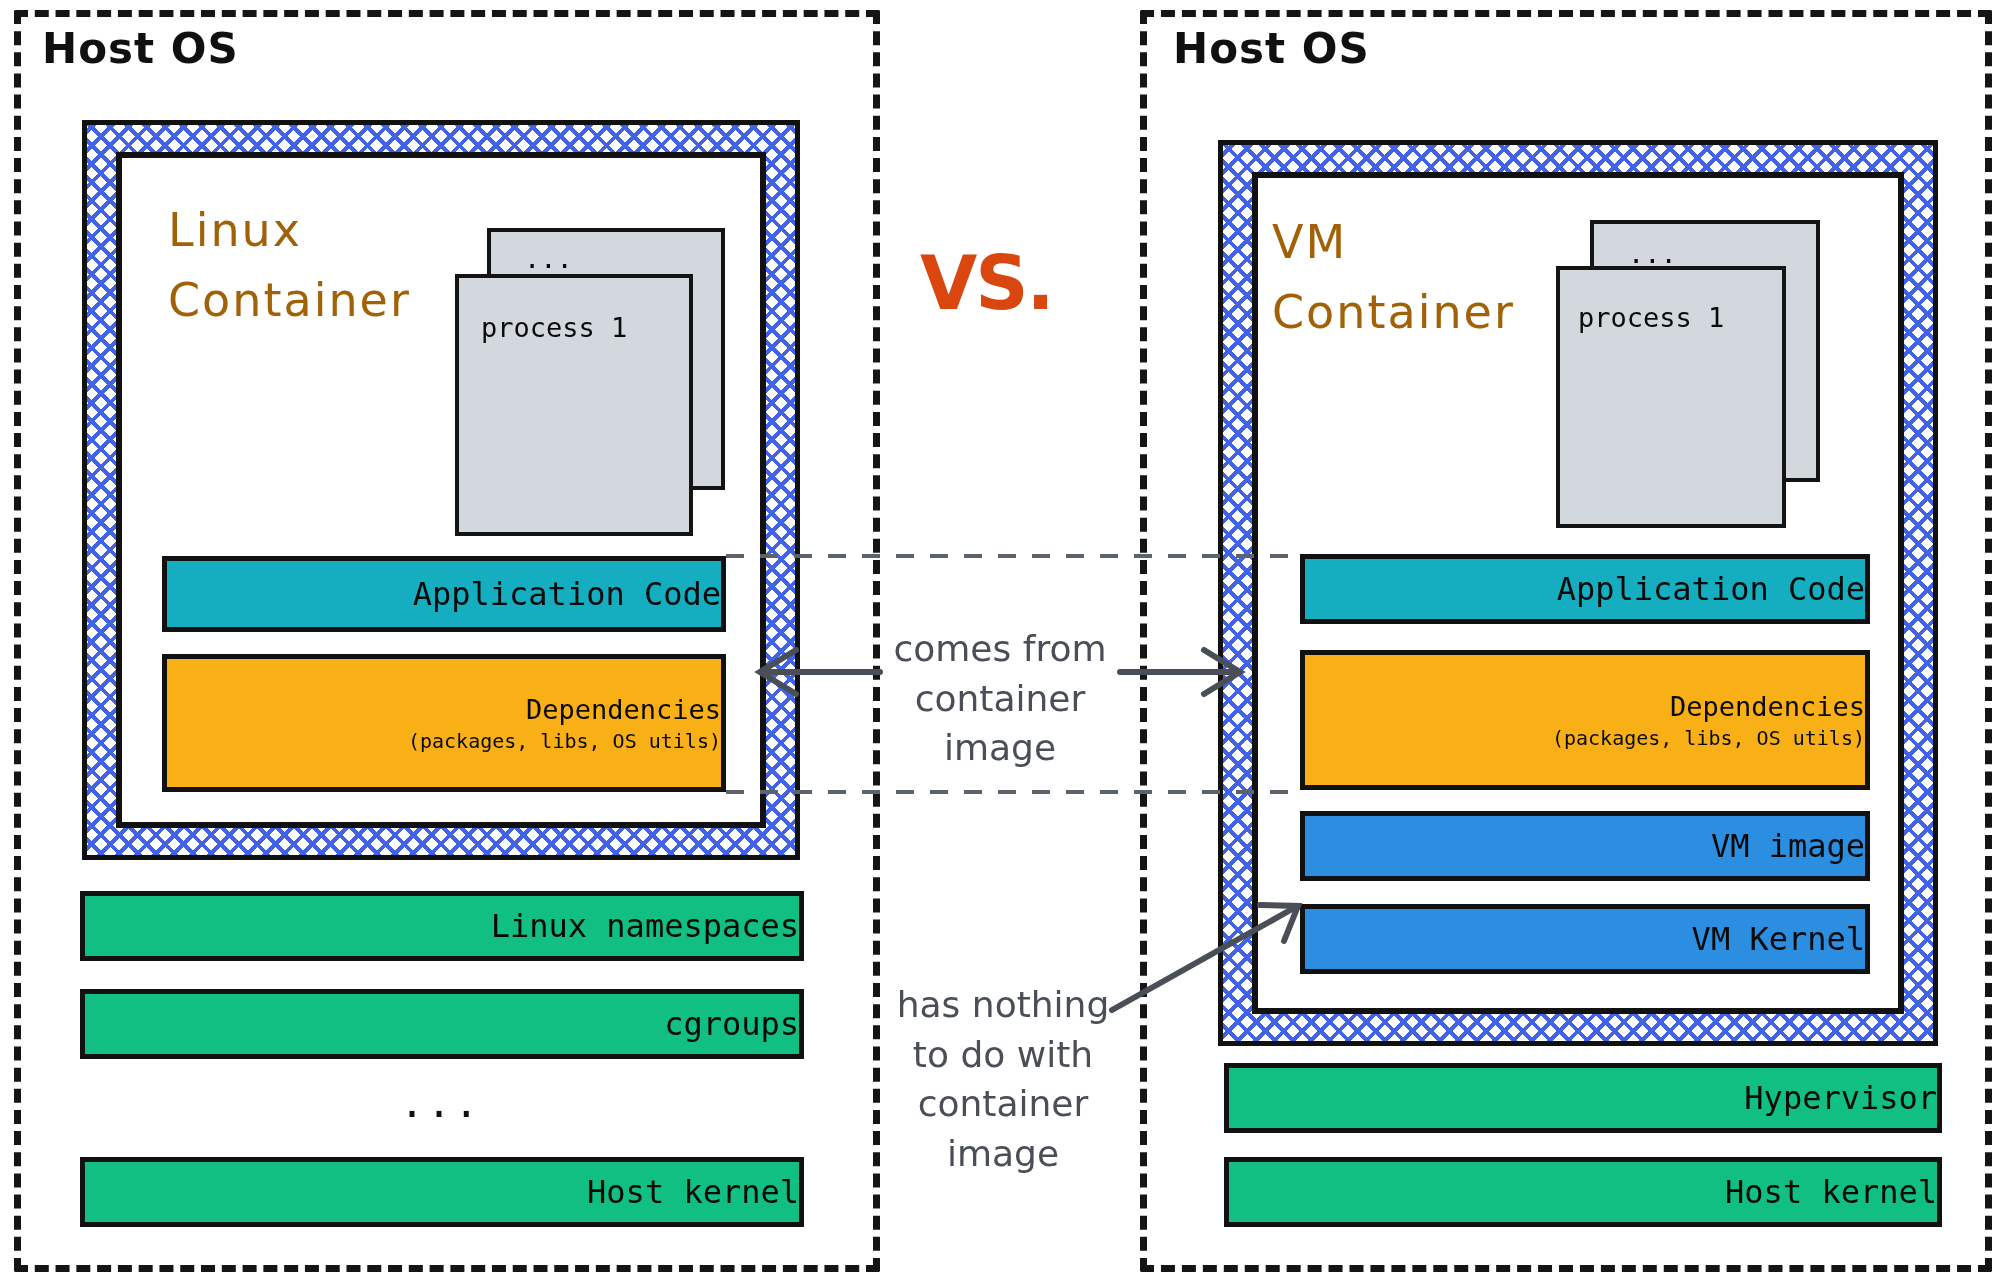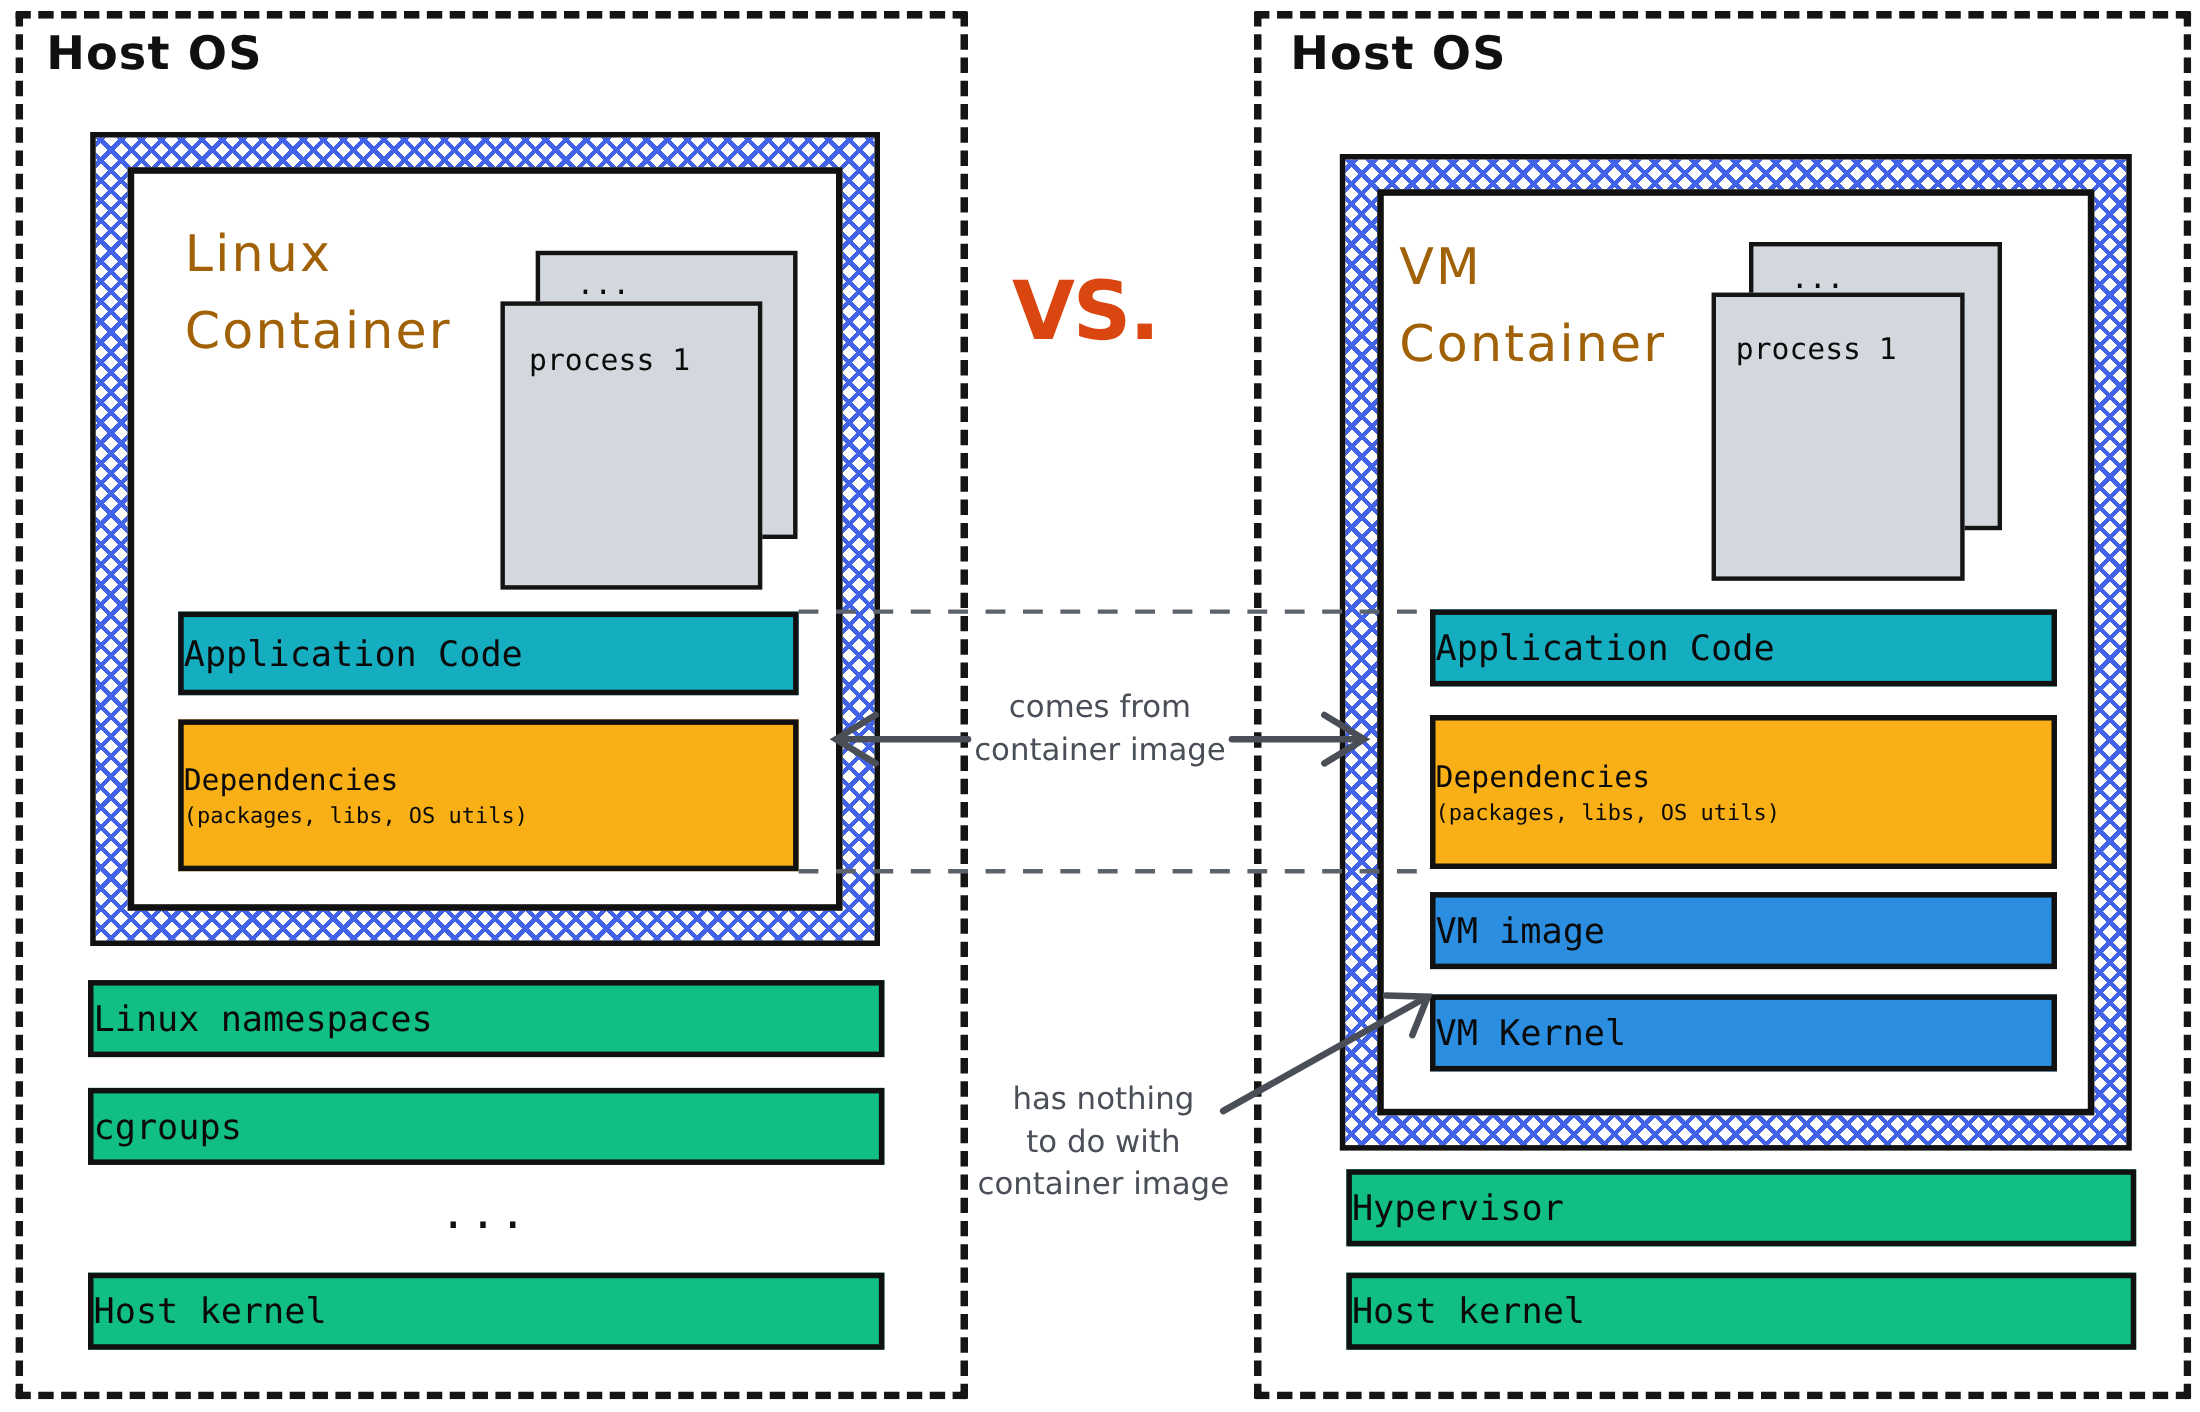--- a/index.html
+++ b/index.html
@@ -68,21 +68,21 @@
     white-space:nowrap;
   }
 
   
   .bar{
     position:absolute;
     box-sizing:border-box;
     border:5px solid #111;
     display:flex;
     flex-direction:column;
-    align-items:flex-start;
+    align-items:flex-end;
     justify-content:center;
     font-family:"DejaVu Sans Mono",monospace;
     color:#0a0a0a;
     text-align:center;
     line-height:1.32;
   }
   .bar .l1{font-size:27px;}
   .bar .l2{font-size:20px;}
   .bar.single{font-size:32px;}
 
@@ -94,21 +94,21 @@
     font-style:normal;
     font-size:74px;
     color:#d9460f;
     letter-spacing:-2px;
   }
 
   
   .note{
     position:absolute;
     font-family:"DejaVu Sans",sans-serif;
-    font-size:28px;
+    font-size:36px;
     color:#4a4f57;
     text-align:center;
     line-height:1.38;
     white-space:pre-line;
   }
   .dots{
     position:absolute;
     font-family:"DejaVu Sans Mono",monospace;
     font-size:40px;
     color:#111;

